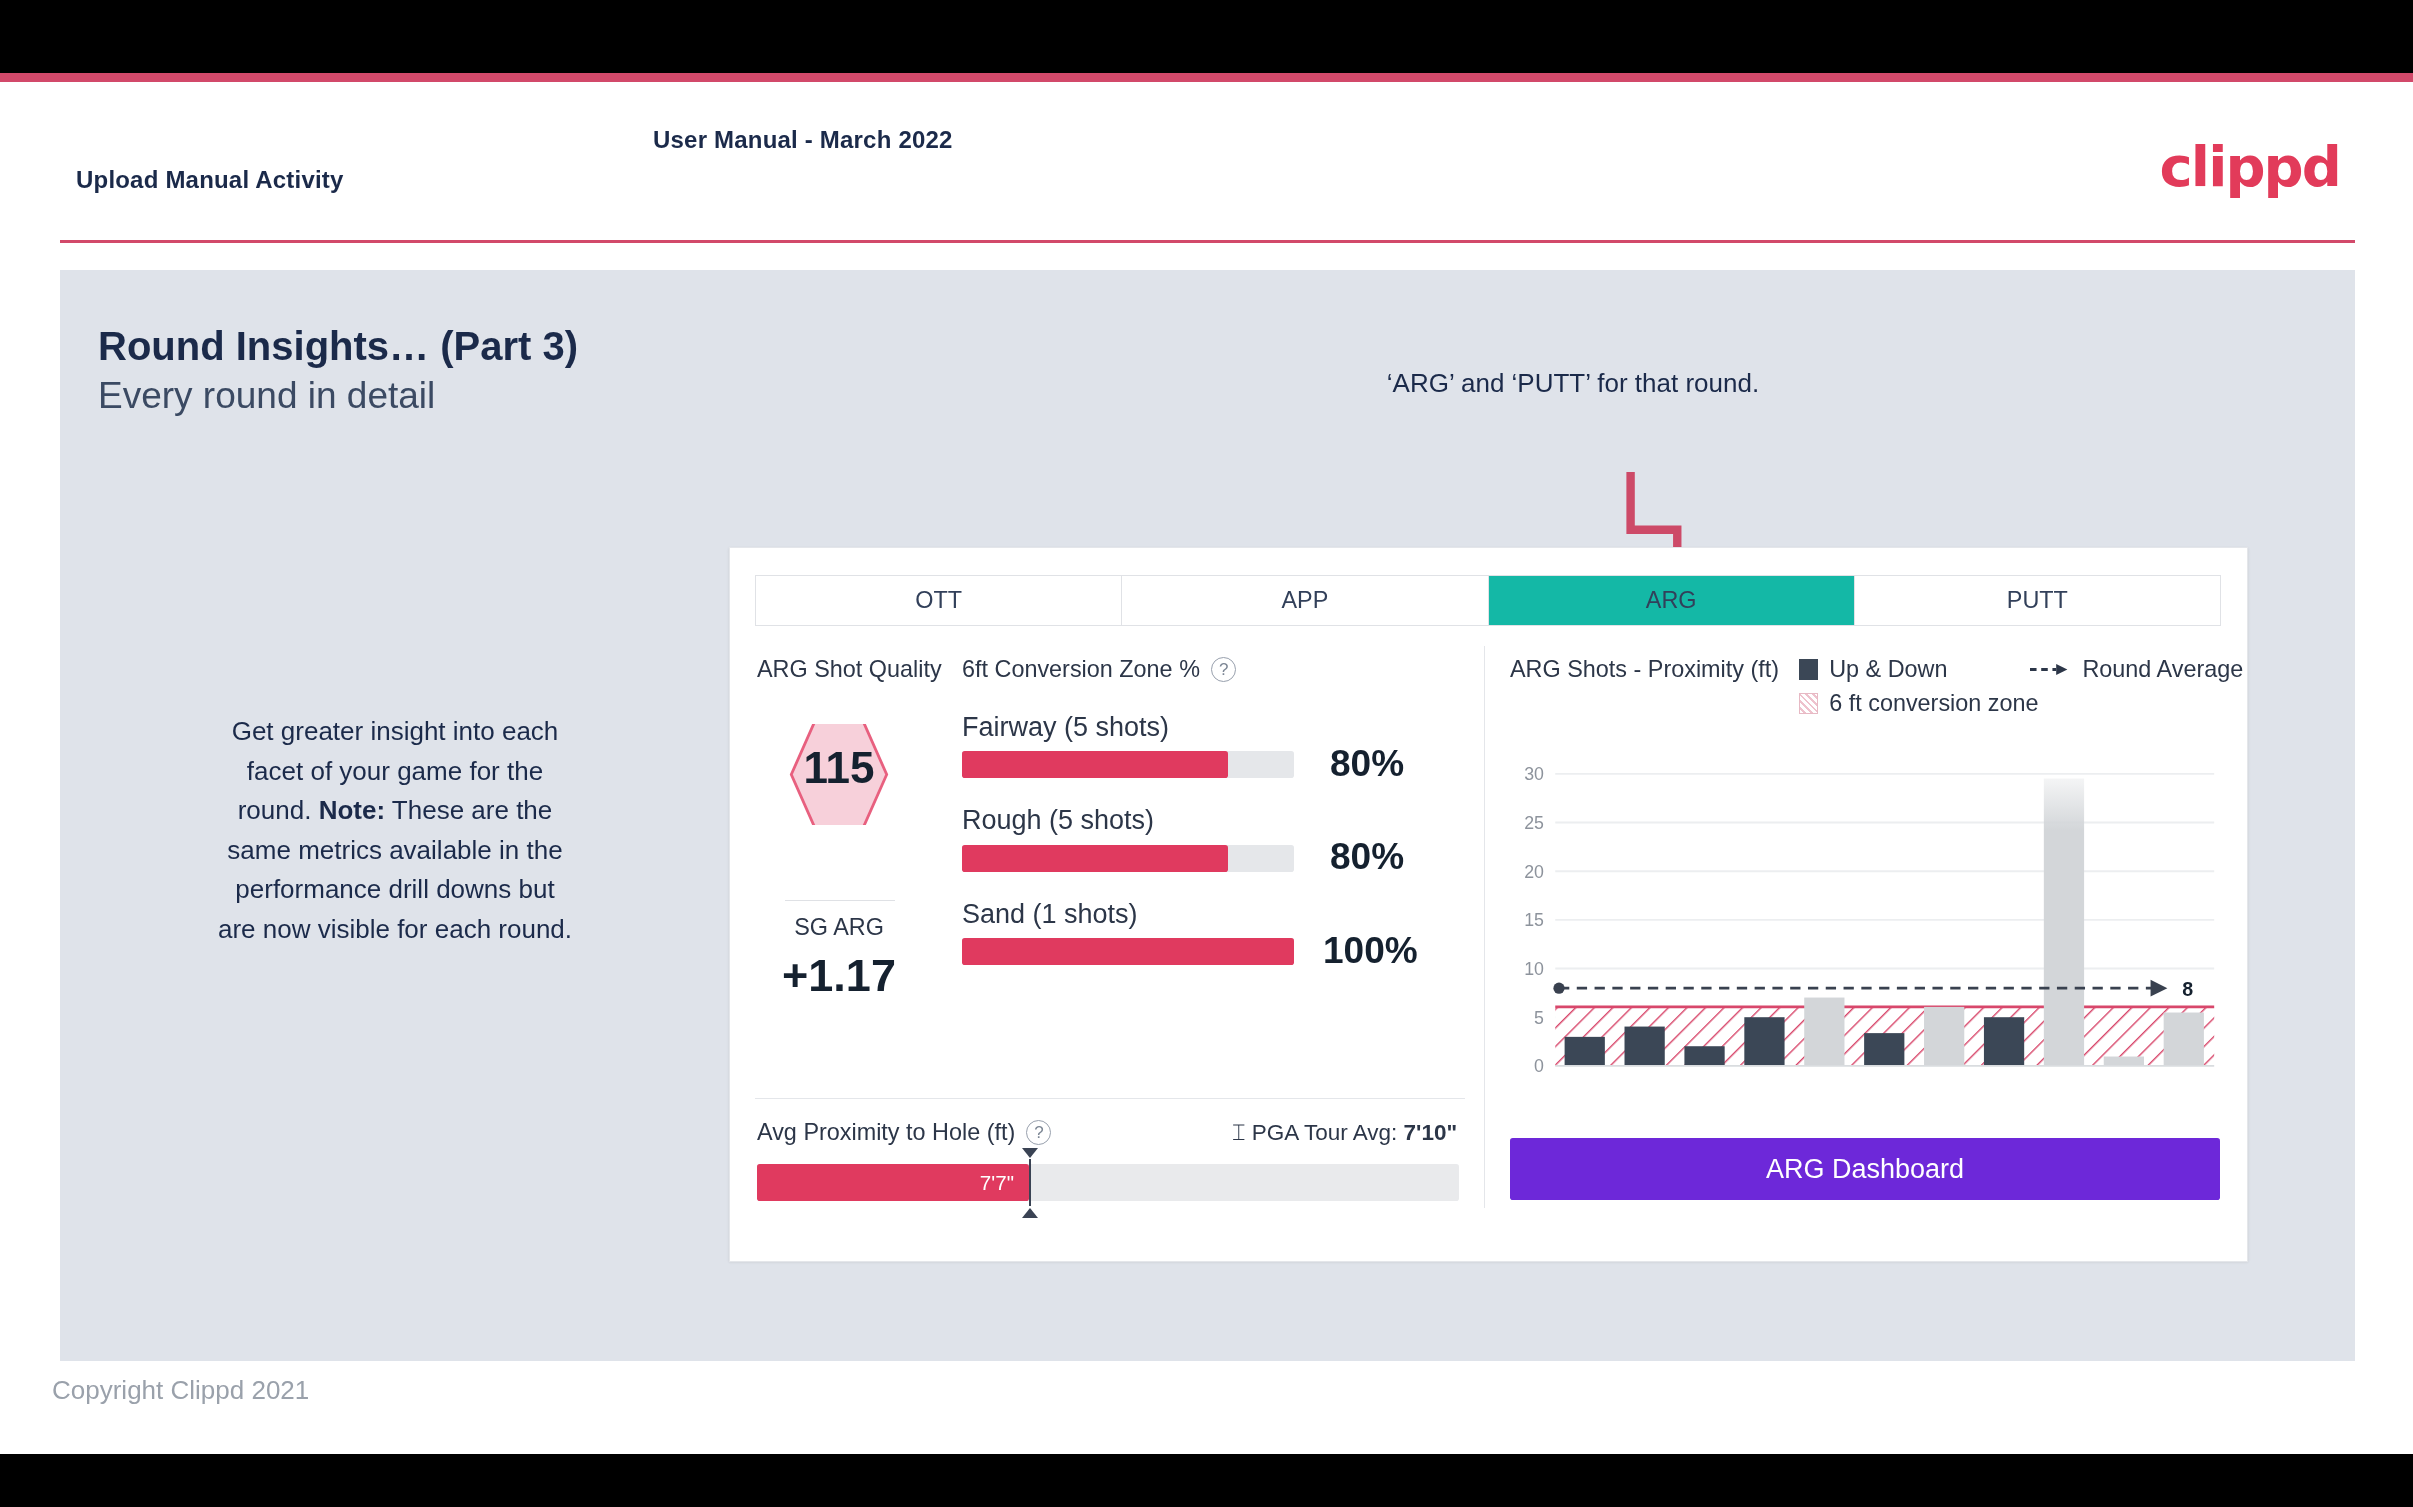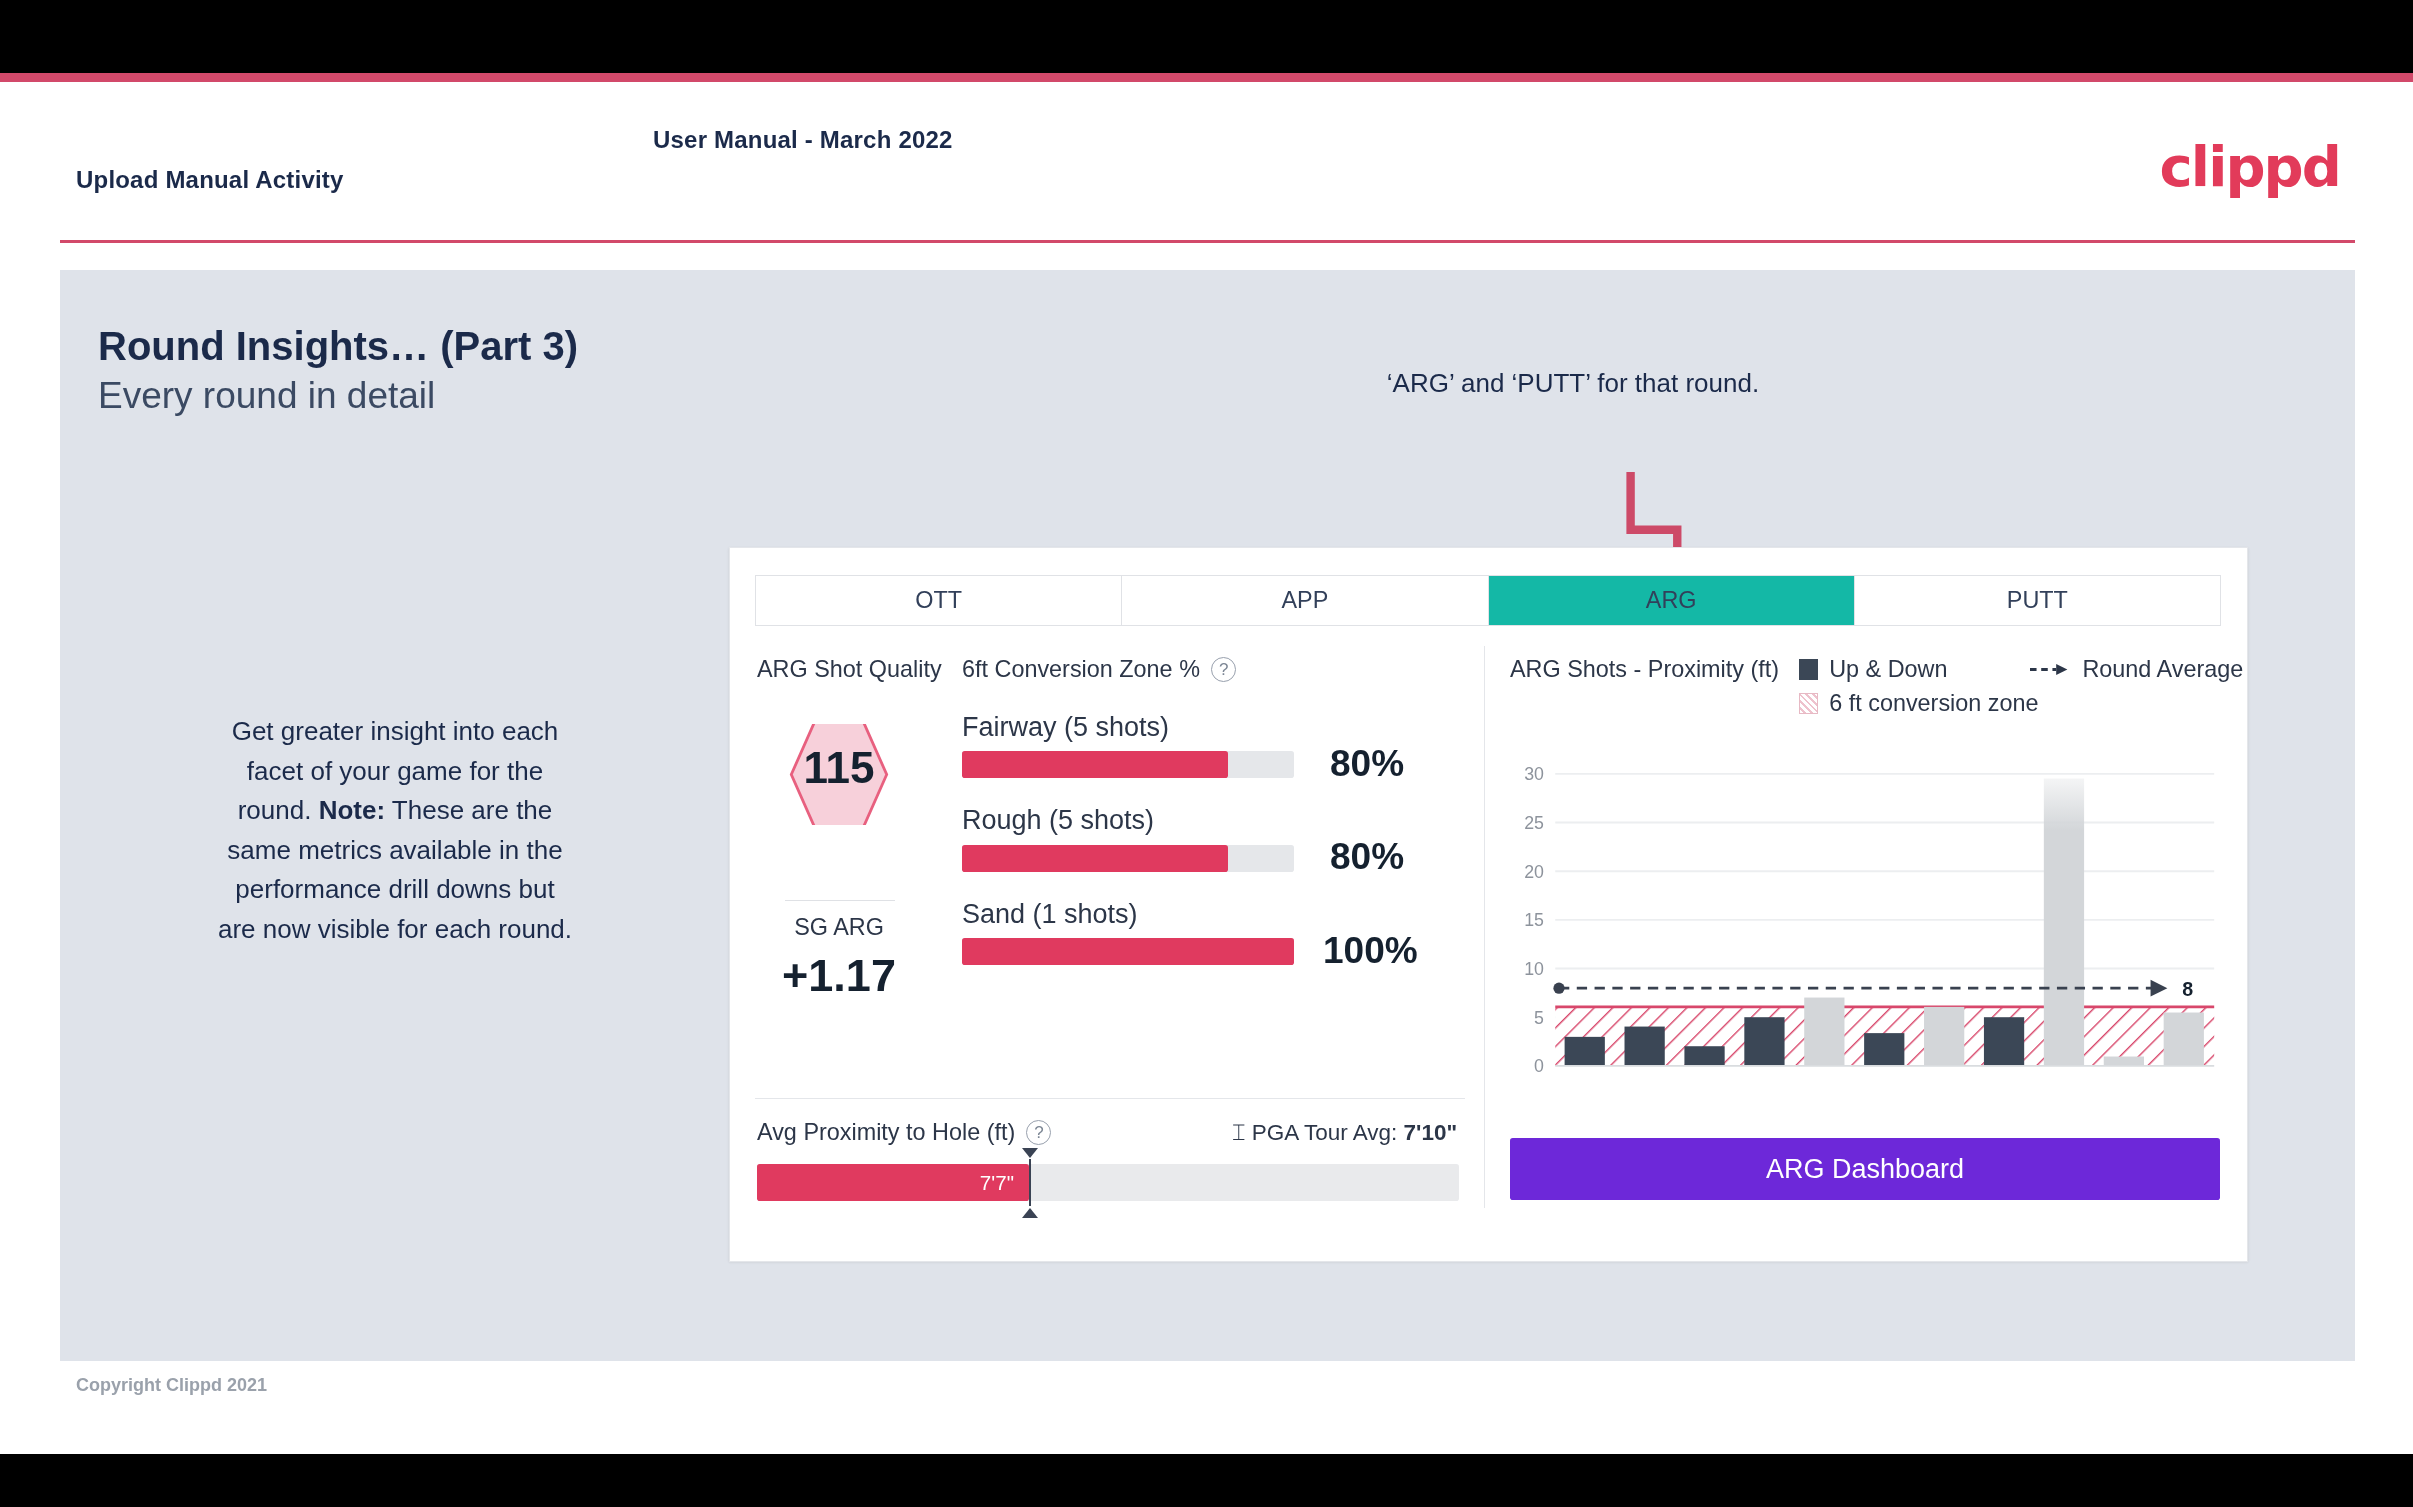--- a/index.html
+++ b/index.html
@@ -93,21 +93,21 @@
   .leg2 { position:absolute; left:2030px; top:656px; display:flex; align-items:center; gap:9.4px; font-size:23.4px; color:#2c3648;}
   .leg3 { position:absolute; left:1799px; top:690px; display:flex; align-items:center; gap:11.2px; font-size:23.4px; color:#2c3648;}
   .sw-dark { width:19px;height:20.6px;background:#3b4756;display:inline-block;}
   .sw-hatch{ width:19px;height:20.6px;display:inline-block;border:0.9px solid #e7b9c4;
              background:repeating-linear-gradient(45deg,#fff 0 2.8px,#eec2cd 2.8px 4.7px);}
 
   .chart { position:absolute; left:1510px; top:757px; width:712px; height:351px; }
   .dashbtn { position:absolute; left:1510px; top:1138px; width:710px; height:62px; background:#6d28d9;
              color:#fff; font-size:27px; display:flex; align-items:center; justify-content:center; border-radius:2.8px; }
 
-  .copy { position:absolute; left:76px; top:1375px; font-size:18px; color:#9aa1ab;font-weight:bold; }
+  .copy { position:absolute; left:52px; top:1375px; font-size:26px; color:#9aa1ab; }
 </style>
 </head>
 <body>
 
 <div class="stage">
 
   <div class="topbar"></div>
   <div class="topstripe"></div>
   <div class="botbar"></div>
 

